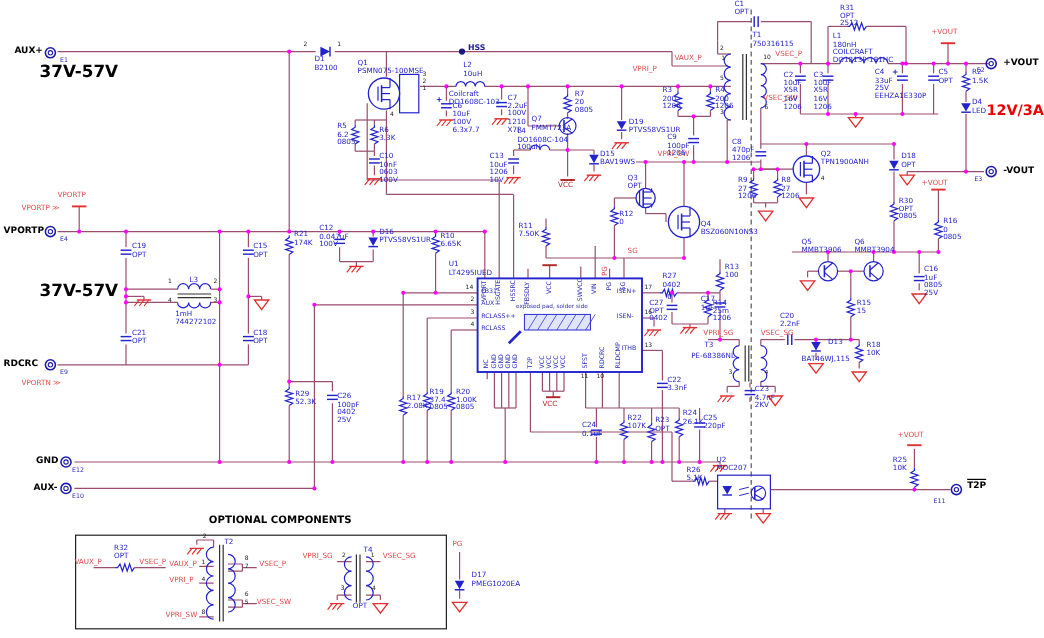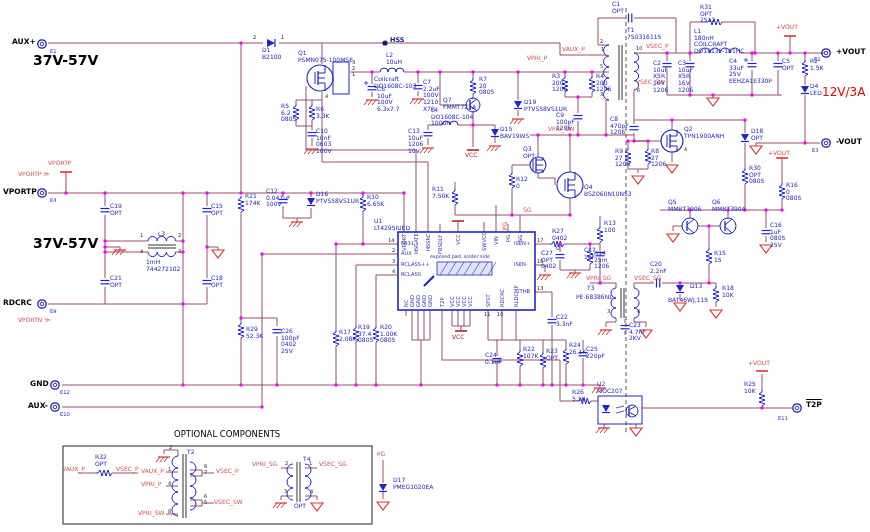--- a/index.html
+++ b/index.html
@@ -10,22 +10,22 @@
   .lbl{position:absolute;white-space:pre;line-height:1.12;transform-origin:0 0}
   .c{color:#2323cc;font-size:6px}
   .n{color:#e14b4b;font-size:6px}
   .v{color:#b22222;font-size:6px}
   .kb{color:#1a1a80;font-size:6.5px;font-weight:bold}
   .p{color:#2a2ab8;font-size:5.2px}
   .num{color:#222;font-size:5px}
   .e{color:#2a2ab8;font-size:5.2px}
   .port{color:#000;font-size:7.5px;font-weight:bold}
   .big{color:#000;font-size:14px;font-weight:bold}
-  .rb{color:#ee0000;font-size:12px;font-weight:normal}
-  .title{color:#000;font-size:8.5px;font-weight:normal}
+  .rb{color:#ee0000;font-size:12px;font-weight:bold}
+  .title{color:#000;font-size:8.5px;font-weight:bold}
   .pad{color:#2a2ab8;font-size:4.8px}
   .vt{transform:rotate(-90deg)}
   .ol{text-decoration:overline}
 </style>
 </head>
 <body>
 
 <div id="wrap">
   <svg id="draw" width="870" height="532" viewBox="0 0 870 532">
       <g>

